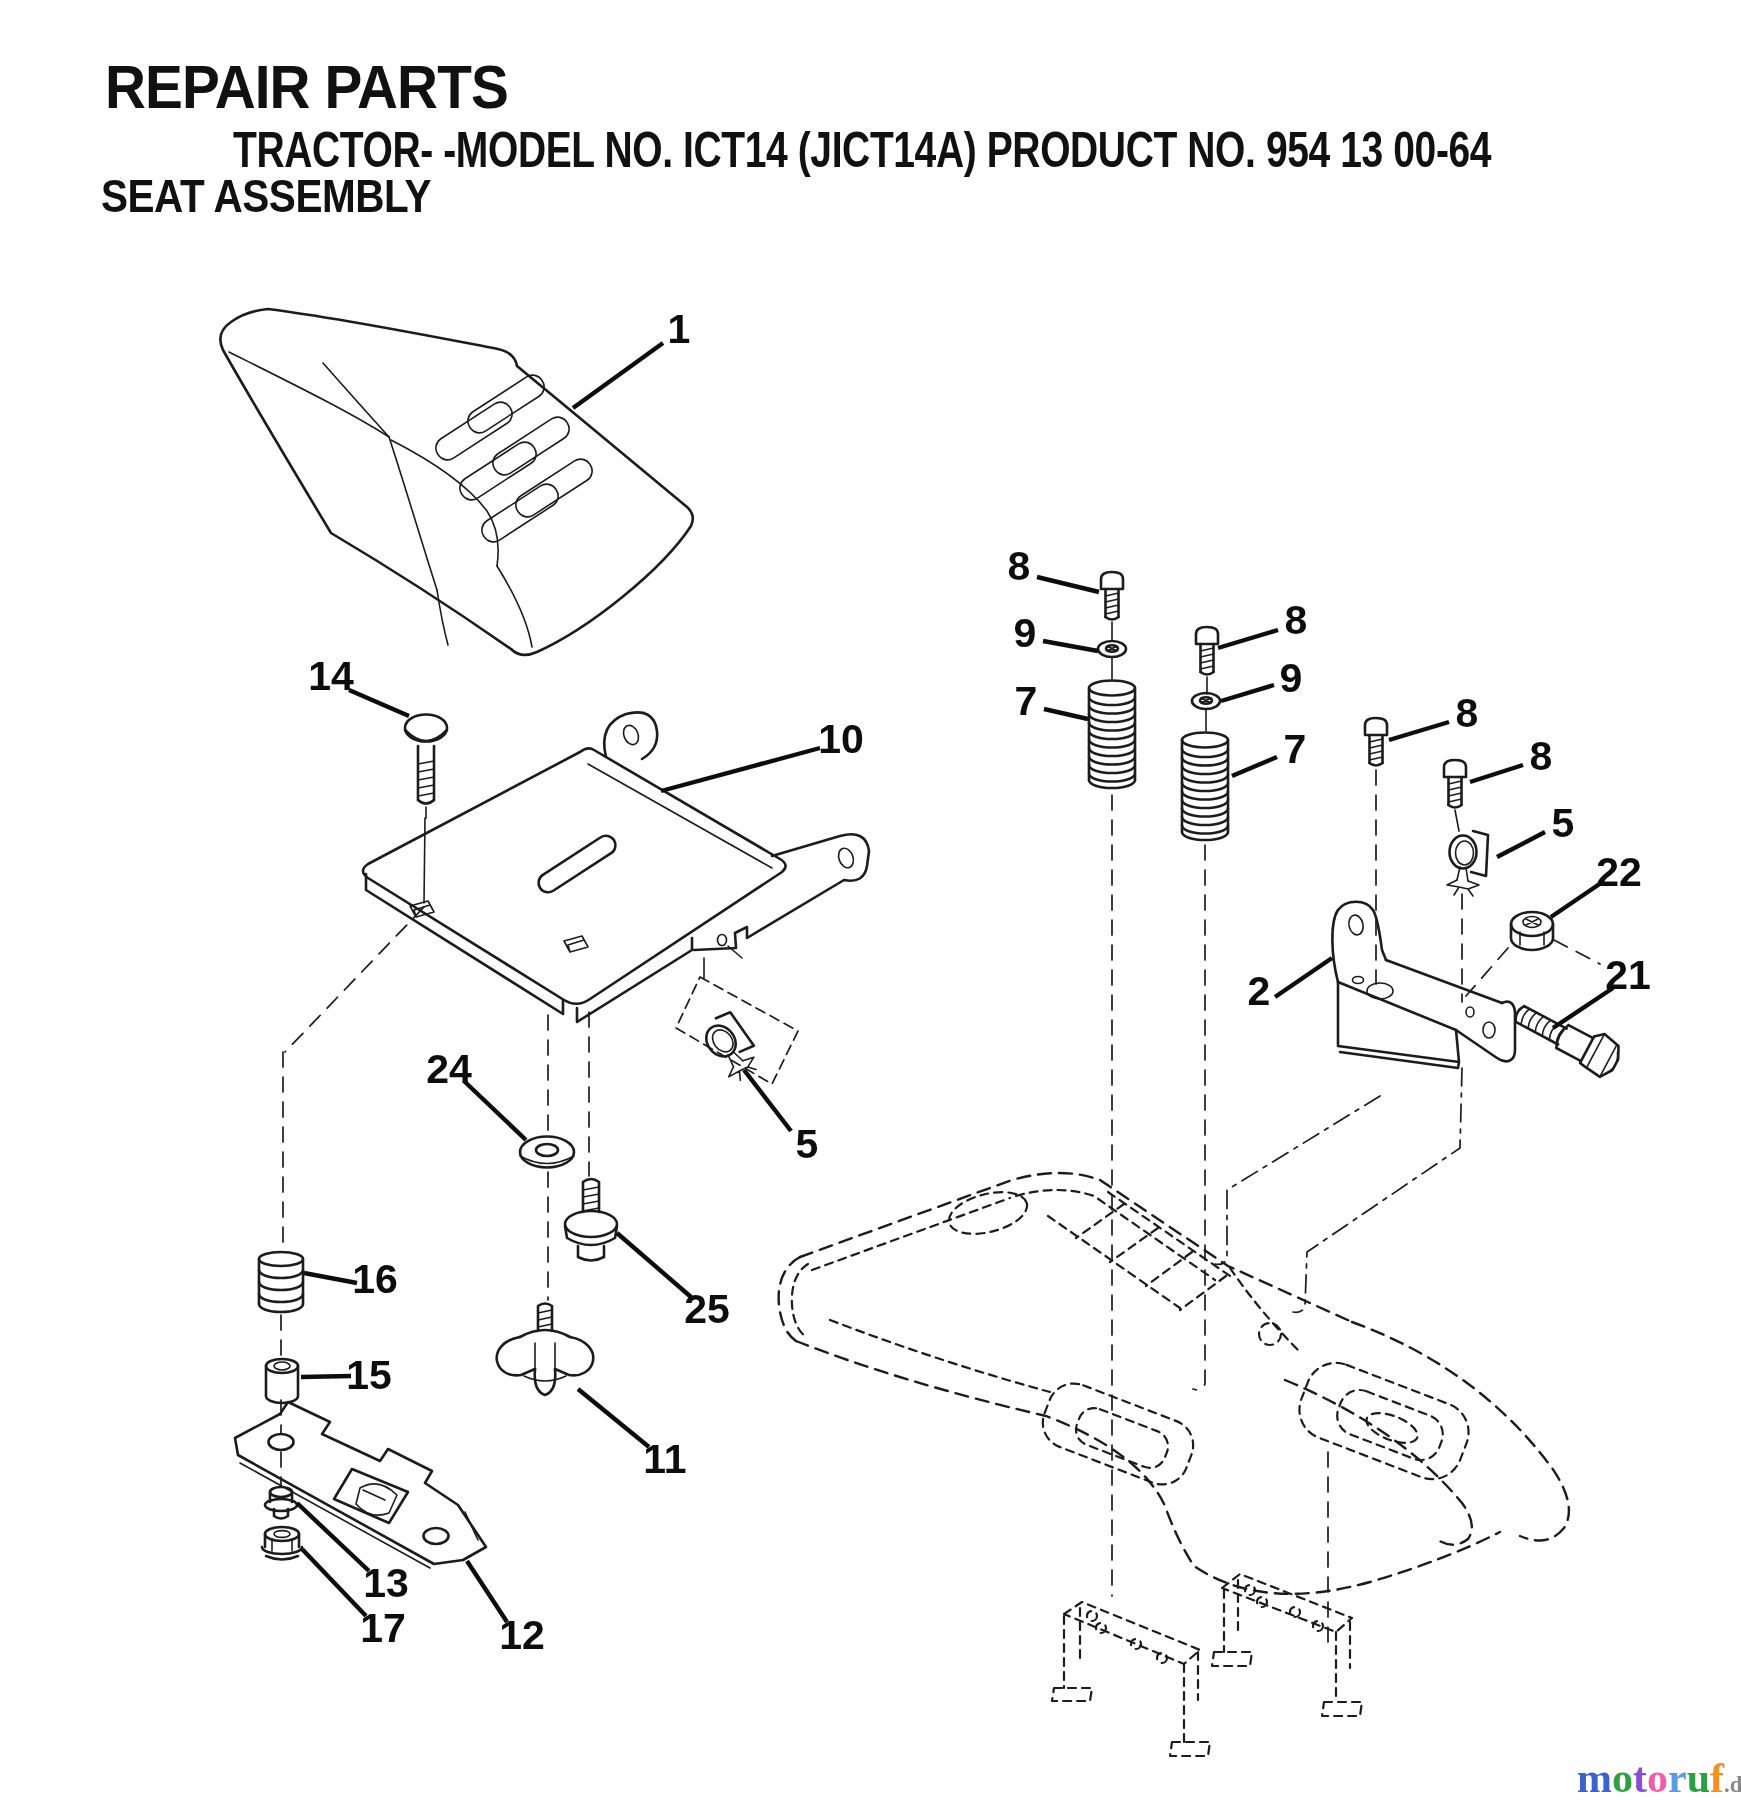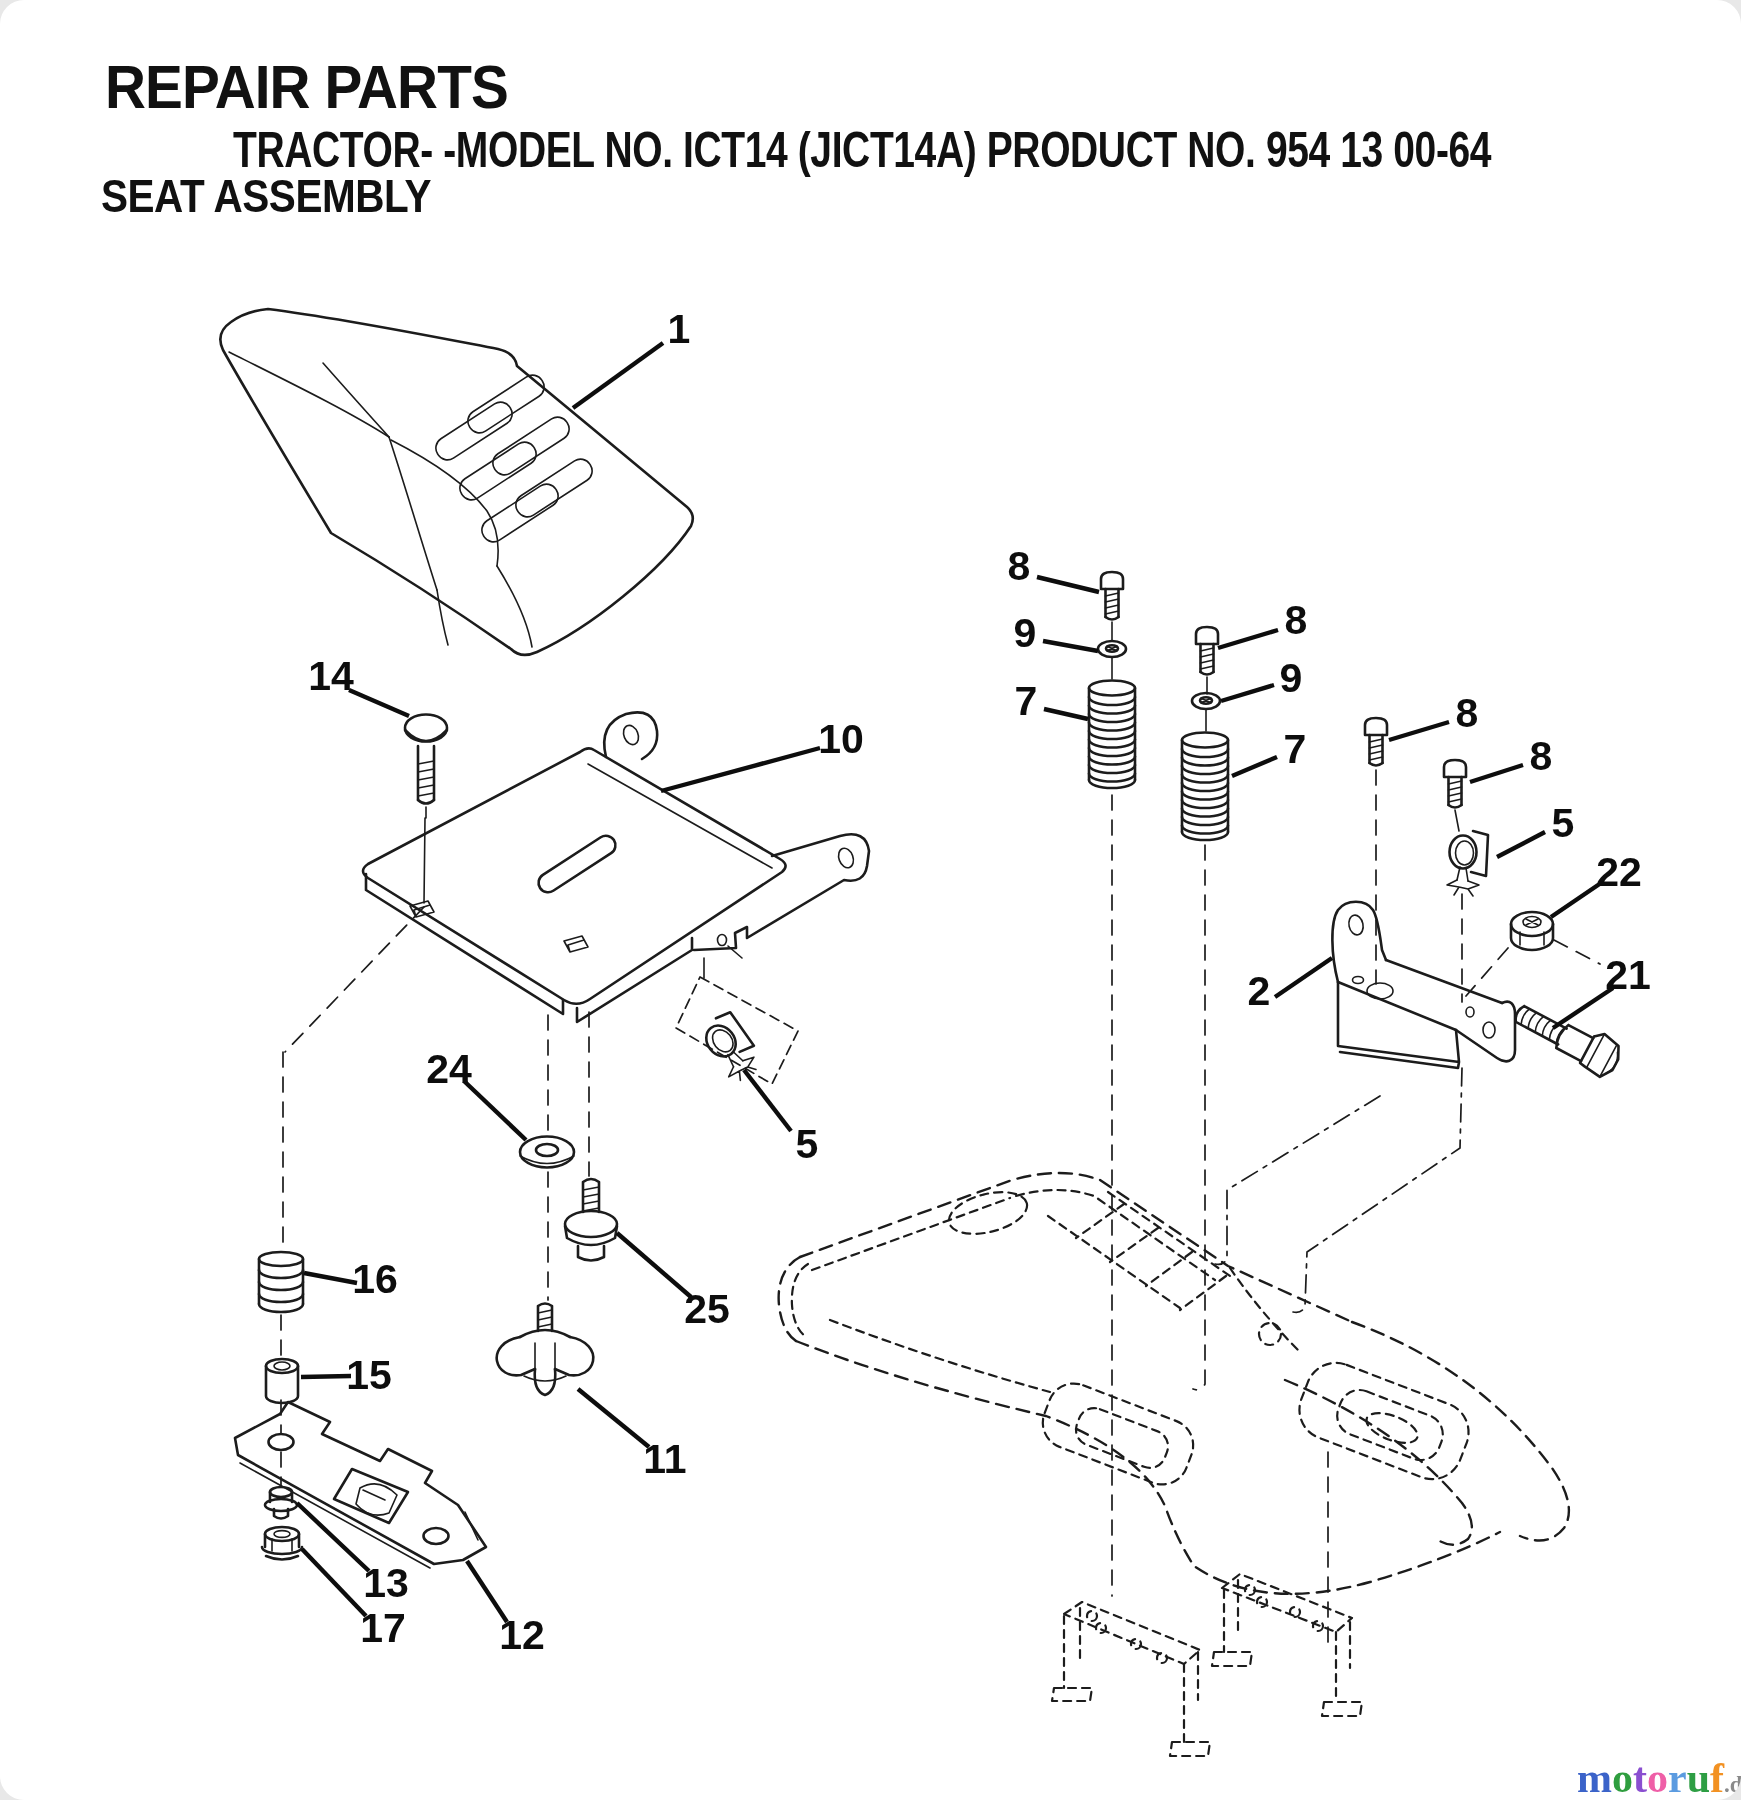--- a/index.html
+++ b/index.html
@@ -3,21 +3,20 @@
 <meta charset="utf-8">
 <style>
   html,body{margin:0;padding:0;background:#e8e8e8;}
   .page{
     position:relative;
     width:1741px;height:1800px;
     background:#ffffff;
     overflow:hidden;
     font-family:"Liberation Sans",sans-serif;
     color:#111;
-    border-radius:24px;
   }
   .hdr{position:absolute;white-space:nowrap;font-weight:bold;transform-origin:left top;line-height:1;}
   .hdr-title{left:105px;top:57px;font-size:61px;transform:scaleX(.93);letter-spacing:-1px;}
   .hdr-subtitle{left:233px;top:125px;font-size:50px;transform:scaleX(.78);letter-spacing:-0.5px;}
   .hdr-section{left:101px;top:173px;font-size:46px;transform:scaleX(.88);letter-spacing:-0.5px;}
   svg.diagram{position:absolute;left:0;top:0;}
   svg.diagram .ln{stroke:#1c1c1c;stroke-width:2.6;fill:none;stroke-linecap:round;stroke-linejoin:round;}
   svg.diagram .thin{stroke-width:1.6;}
   svg.diagram .dash{stroke-dasharray:13 8;stroke-width:2.4;}
   svg.diagram .dashsm{stroke-dasharray:8 6;stroke-width:2.2;}

